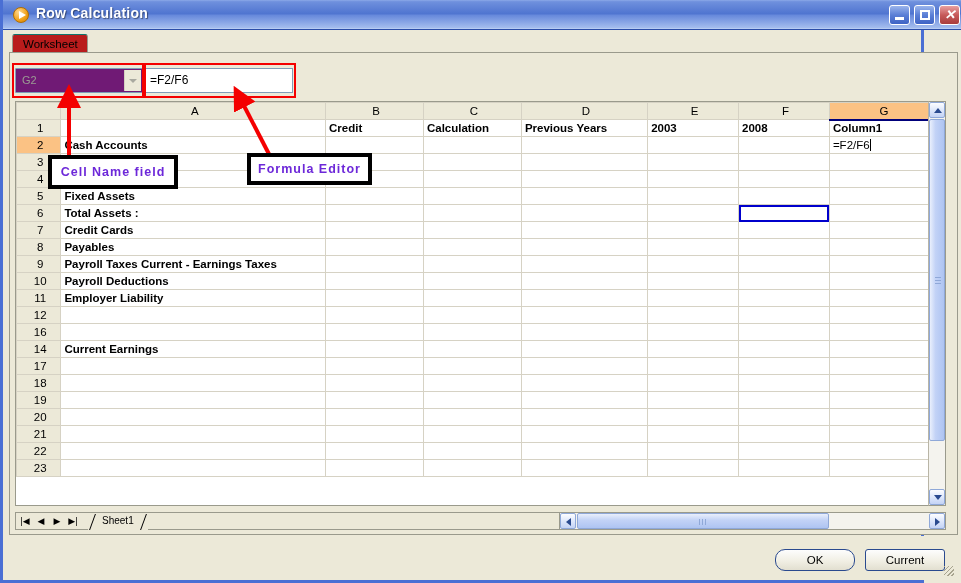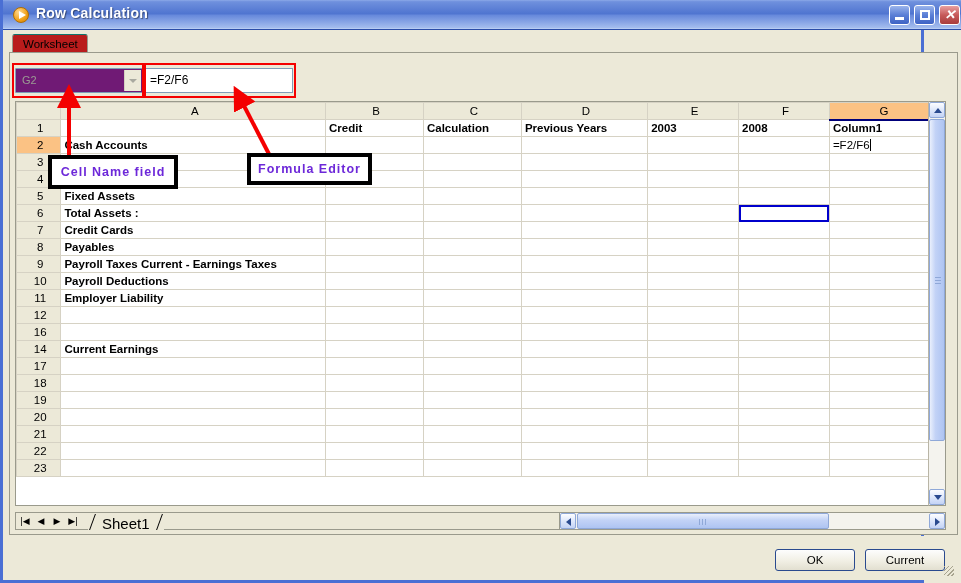--- a/index.html
+++ b/index.html
@@ -211,21 +211,21 @@
     background: #ece9d8; border: 1px solid #9a9a8c; border-right: none;
   }
   .navbtn {
     position: absolute; top: 2px; width: 14px; height: 13px;
     color: #000; font-size: 9px; text-align: center; line-height: 13px;
   }
   #nav-first { left: 2px; } #nav-prev { left: 18px; }
   #nav-next { left: 34px; } #nav-last { left: 50px; }
   #sheet-tab {
     position: absolute; left: 72px; top: 1px; height: 16px;
-    padding: 1px 14px 0 14px; font-size: 15px; color: #000;
+    padding: 1px 14px 0 14px; font-size: 10px; color: #000;
     background: #ece9d8;
     text-align: center;
   }
   #sheet-tab::before { content:""; position:absolute; left:4px; top:0; width:1px; height:16px;
     background:#000; transform: skewX(-20deg); }
   #sheet-tab::after { content:""; position:absolute; right:4px; top:0; width:1px; height:16px;
     background:#000; transform: skewX(-20deg); }
 
   
   .annbox {
@@ -246,21 +246,21 @@
   #annsvg { position: absolute; left:0; top:0; width:961px; height:583px; z-index:35; pointer-events:none; }
 
   
   #footer { position: absolute; left: 0; top: 536px; width: 955px; height: 44px; background: #ece9d8; }
   .dlgbtn {
     position: absolute; top: 549px; width: 80px; height: 22px;
     background: linear-gradient(180deg,#fdfdfd,#f1efe4 55%,#e2dfd0);
     border: 1px solid #2a4a8f; border-radius: 3px;
     font-size: 11.5px; color: #000; text-align: center; line-height: 20px;
   }
-  #btn-ok { left: 772px; }
+  #btn-ok { left: 772px; border-radius: 10px; }
   #btn-cancel { left: 862px; }
   #resize-grip { position:absolute; left:941px; top:566px; width:10px; height:10px;
     background: repeating-linear-gradient(135deg,#a8a48f 0 1px,transparent 1px 3px); }
 </style>
 </head>
 <body>
 
 <div id="window">
 
   <div id="titlebar">

